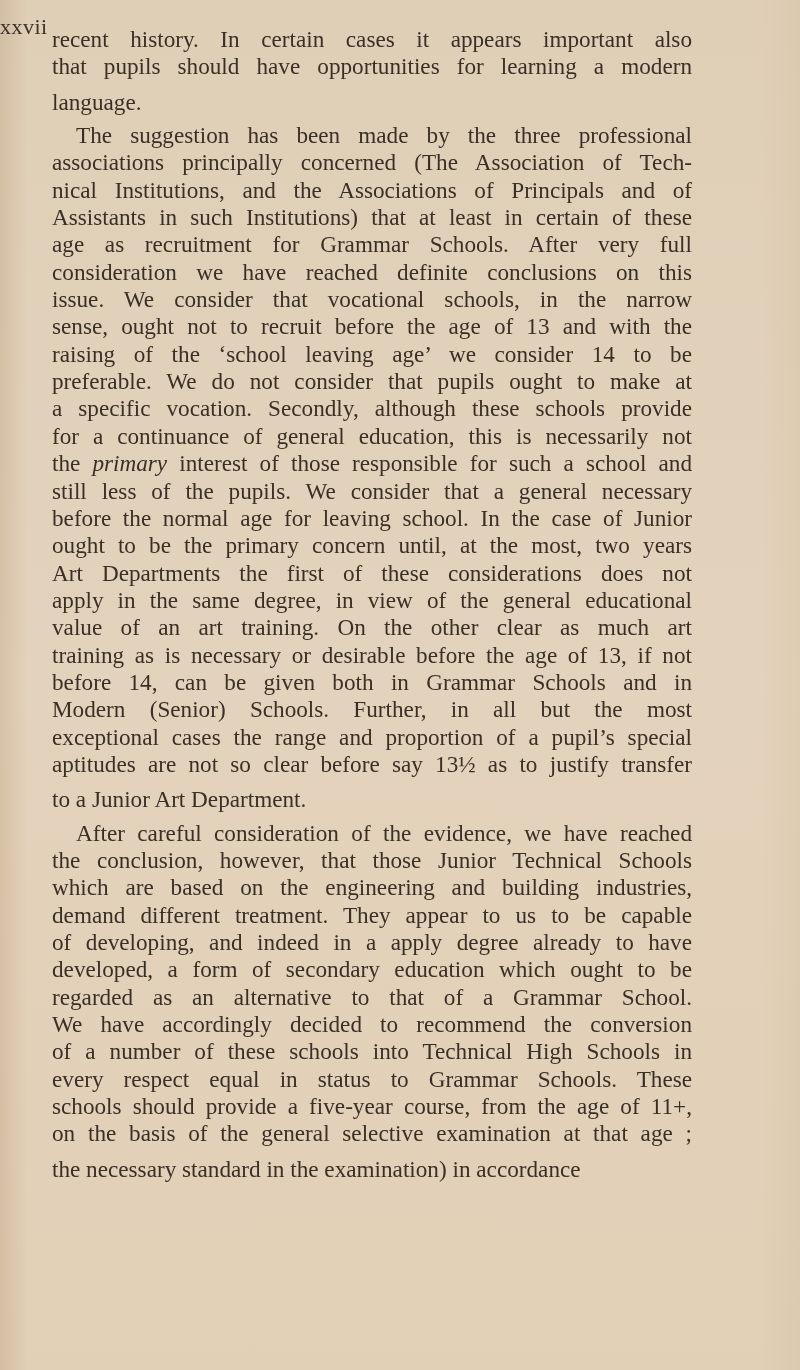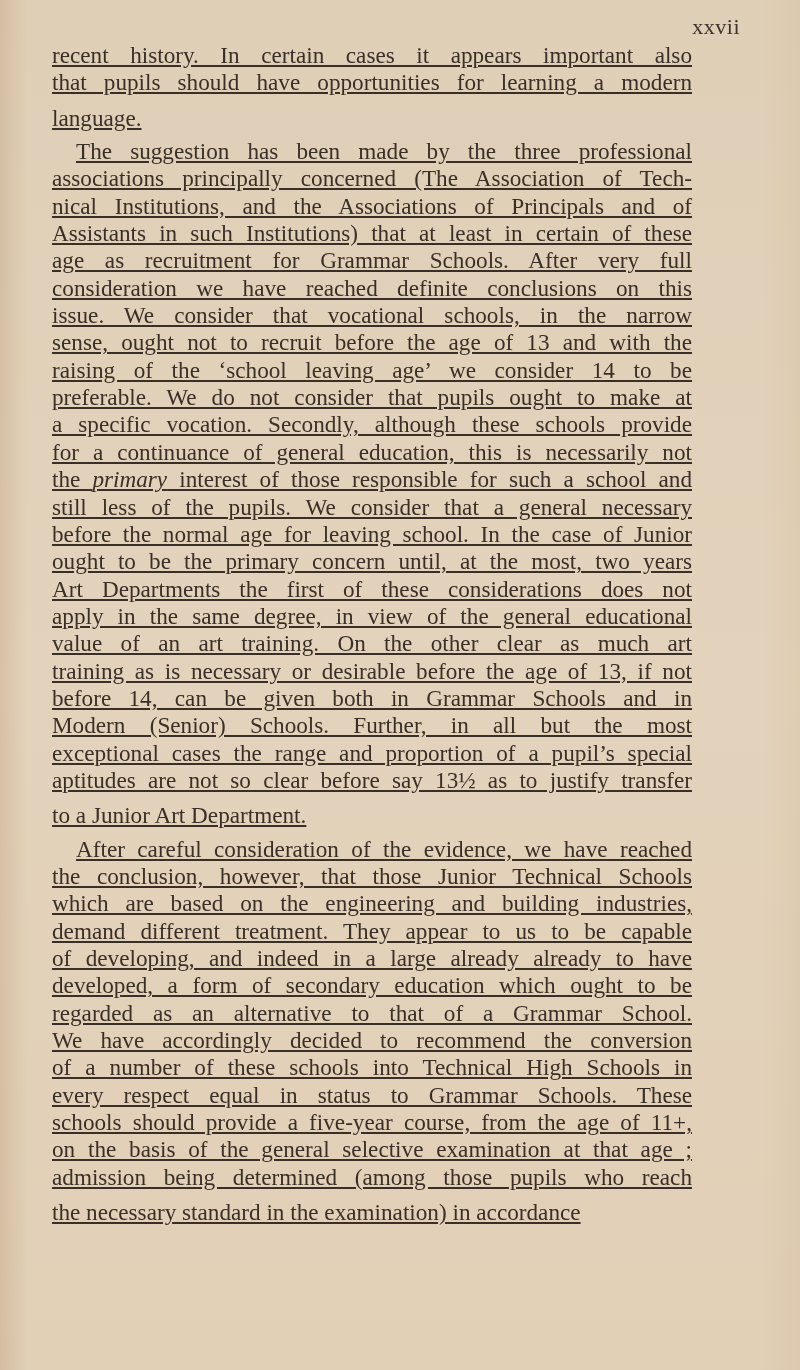--- a/index.html
+++ b/index.html
@@ -8,27 +8,27 @@
     background: #e2d1ba;
     background-image:
       linear-gradient(90deg, rgba(150,110,70,0.18) 0px, rgba(150,110,70,0) 28px, rgba(0,0,0,0) 760px, rgba(210,190,160,0.35) 800px),
       linear-gradient(180deg, #e0cfb7 0%, #e4d3bc 50%, #e1cfb6 100%);
     font-family: "Liberation Serif", "DejaVu Serif", serif;
     color: #3b3028;
     position: relative;
   }
   .page-number {
     position: absolute; top: 14px; left: 0; width: 740px;
-    text-align: right; font-size: 22px; letter-spacing: 0.5px;
+    text-align: left; font-size: 22px; letter-spacing: 0.5px;
     color: #3d322a;
   }
   .text-block {
-    position: absolute; top: 42px; left: 52px; width: 640px;
+    position: absolute; top: 26px; left: 52px; width: 640px;
     font-size: 23.2px; line-height: 27.35px;
-    text-align: justify; color: #3a2f27; text-decoration: underline;
+    text-align: justify; color: #3a2f27;
   }
   .line {
     display: block; white-space: nowrap;
     text-align-last: justify; text-align: justify;
   }
   .line.last { text-align-last: left; margin-top: 8px; }
   .line.indent { padding-left: 24px; }
   .para-gap { height: 6px; }
   em { font-style: italic; }
 </style>
@@ -71,25 +71,24 @@
         <span class="line">exceptional cases the range and proportion of a pupil’s special</span>
         <span class="line">aptitudes are not so clear before say 13½ as to justify transfer</span>
         <span class="line last">to a Junior Art Department.</span>
       </div>
     <div class="para-gap"></div>
     <div id="para-2">
         <span class="line indent">After careful consideration of the evidence, we have reached</span>
         <span class="line">the conclusion, however, that those Junior Technical Schools</span>
         <span class="line">which are based on the engineering and building industries,</span>
         <span class="line">demand different treatment.  They appear to us to be capable</span>
-        <span class="line">of developing, and indeed in a large already already to have</span>
+        <span class="line">of developing, and indeed in a apply degree already to have</span>
         <span class="line">developed, a form of secondary education which ought to be</span>
         <span class="line">regarded as an alternative to that of a Grammar School.</span>
         <span class="line">We have accordingly decided to recommend the conversion</span>
         <span class="line">of a number of these schools into Technical High Schools in</span>
         <span class="line">every respect equal in status to Grammar Schools.  These</span>
         <span class="line">schools should provide a five-year course, from the age of 11+,</span>
         <span class="line">on the basis of the general selective examination at that age ;</span>
-        <span class="line">admission being determined (among those pupils who reach</span>
         <span class="line last">the necessary standard in the examination) in accordance</span>
       </div>
   </div>
 </div>
 
 </body></html>

